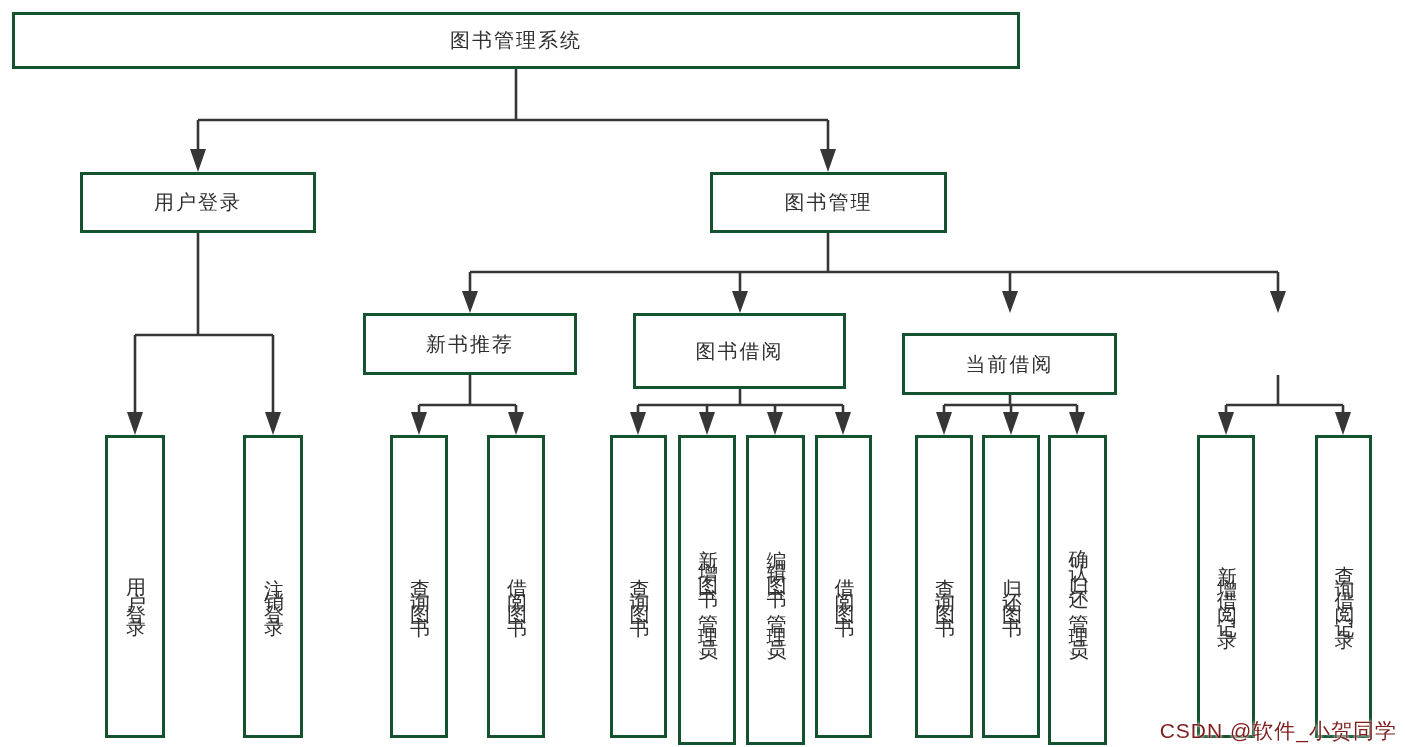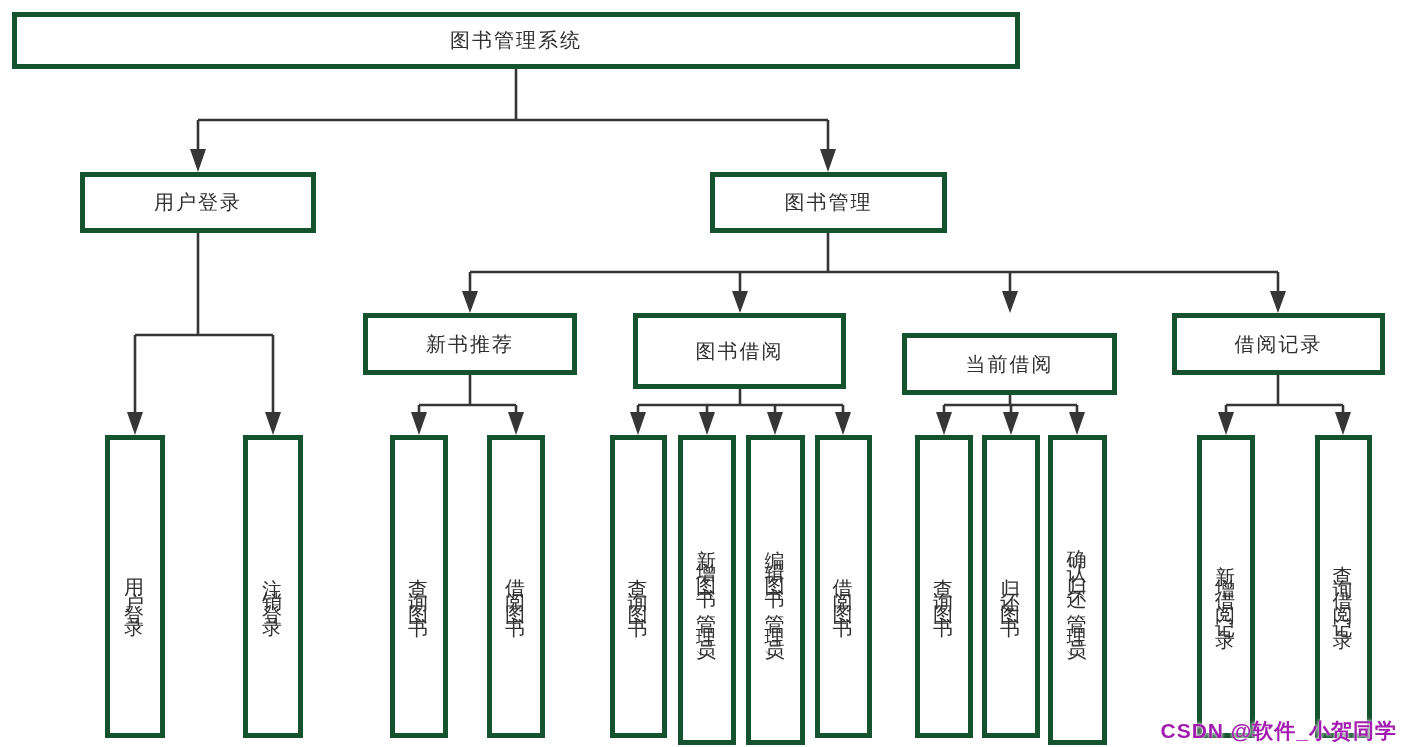--- a/index.html
+++ b/index.html
@@ -9,45 +9,45 @@
     background:#ffffff;
     overflow:hidden;
     font-family:"Liberation Sans", sans-serif;
     color:#2f2f2f;
   }
   #edges{position:absolute;left:0;top:0;width:1405px;height:747px;z-index:1;}
   .box{
     position:absolute;
     box-sizing:border-box;
     background:#ffffff;
-    border:5px solid #14532d;
+    border:3px solid #14532d;
     display:flex;
     align-items:center;
     justify-content:center;
     font-size:20px;
     letter-spacing:2px;
     z-index:2;
     white-space:nowrap;
+    font-family:Liberation Mono, monospace;
   }
   .box.v{
     writing-mode:vertical-rl;
     letter-spacing:13px;
     white-space:normal;
     padding-top:4px;
   }
   #watermark{
     position:absolute;
     right:8px;
     bottom:2px;
     z-index:3;
     font-size:21px;
     letter-spacing:1px;
-    color:#a21caf;
+    color:#7f1d1d;
     text-shadow:0 0 2px #ffffff, 0 0 4px #ffffff;
-    font-weight:bold;
   }
 </style>
 </head>
 <body>
 
 <div id="canvas">
 
   <svg id="edges" viewBox="0 0 1405 747" xmlns="http://www.w3.org/2000/svg">
     <g stroke="#363636" stroke-width="2.6" fill="none">
 
@@ -136,21 +136,20 @@
   </svg>
 
   <div class="box" style="left:12px;top:12px;width:1008px;height:57px;">图书管理系统</div>
 
   <div class="box" style="left:80px;top:172px;width:236px;height:61px;">用户登录</div>
   <div class="box" style="left:710px;top:172px;width:237px;height:61px;text-align:right;">图书管理</div>
 
   <div class="box" style="left:363px;top:313px;width:214px;height:62px;">新书推荐</div>
   <div class="box" style="left:633px;top:313px;width:213px;height:76px;">图书借阅</div>
   <div class="box" style="left:902px;top:313px;width:215px;height:62px;margin-top:20px;">当前借阅</div>
-  <div class="box" style="left:1172px;top:313px;width:213px;height:62px;">借阅记录</div>
 
   <div class="box v" style="left:105px;top:435px;width:60px;height:303px;">用户登录</div>
   <div class="box v" style="left:243px;top:435px;width:60px;height:303px;">注销登录</div>
 
   <div class="box v" style="left:390px;top:435px;width:58px;height:303px;">查询图书</div>
   <div class="box v" style="left:487px;top:435px;width:58px;height:303px;">借阅图书</div>
 
   <div class="box v" style="left:610px;top:435px;width:57px;height:303px;">查询图书</div>
   <div class="box v" style="left:678px;top:435px;width:58px;height:310px;">新增图书（管理员）</div>
   <div class="box v" style="left:746px;top:435px;width:59px;height:310px;">编辑图书（管理员）</div>

